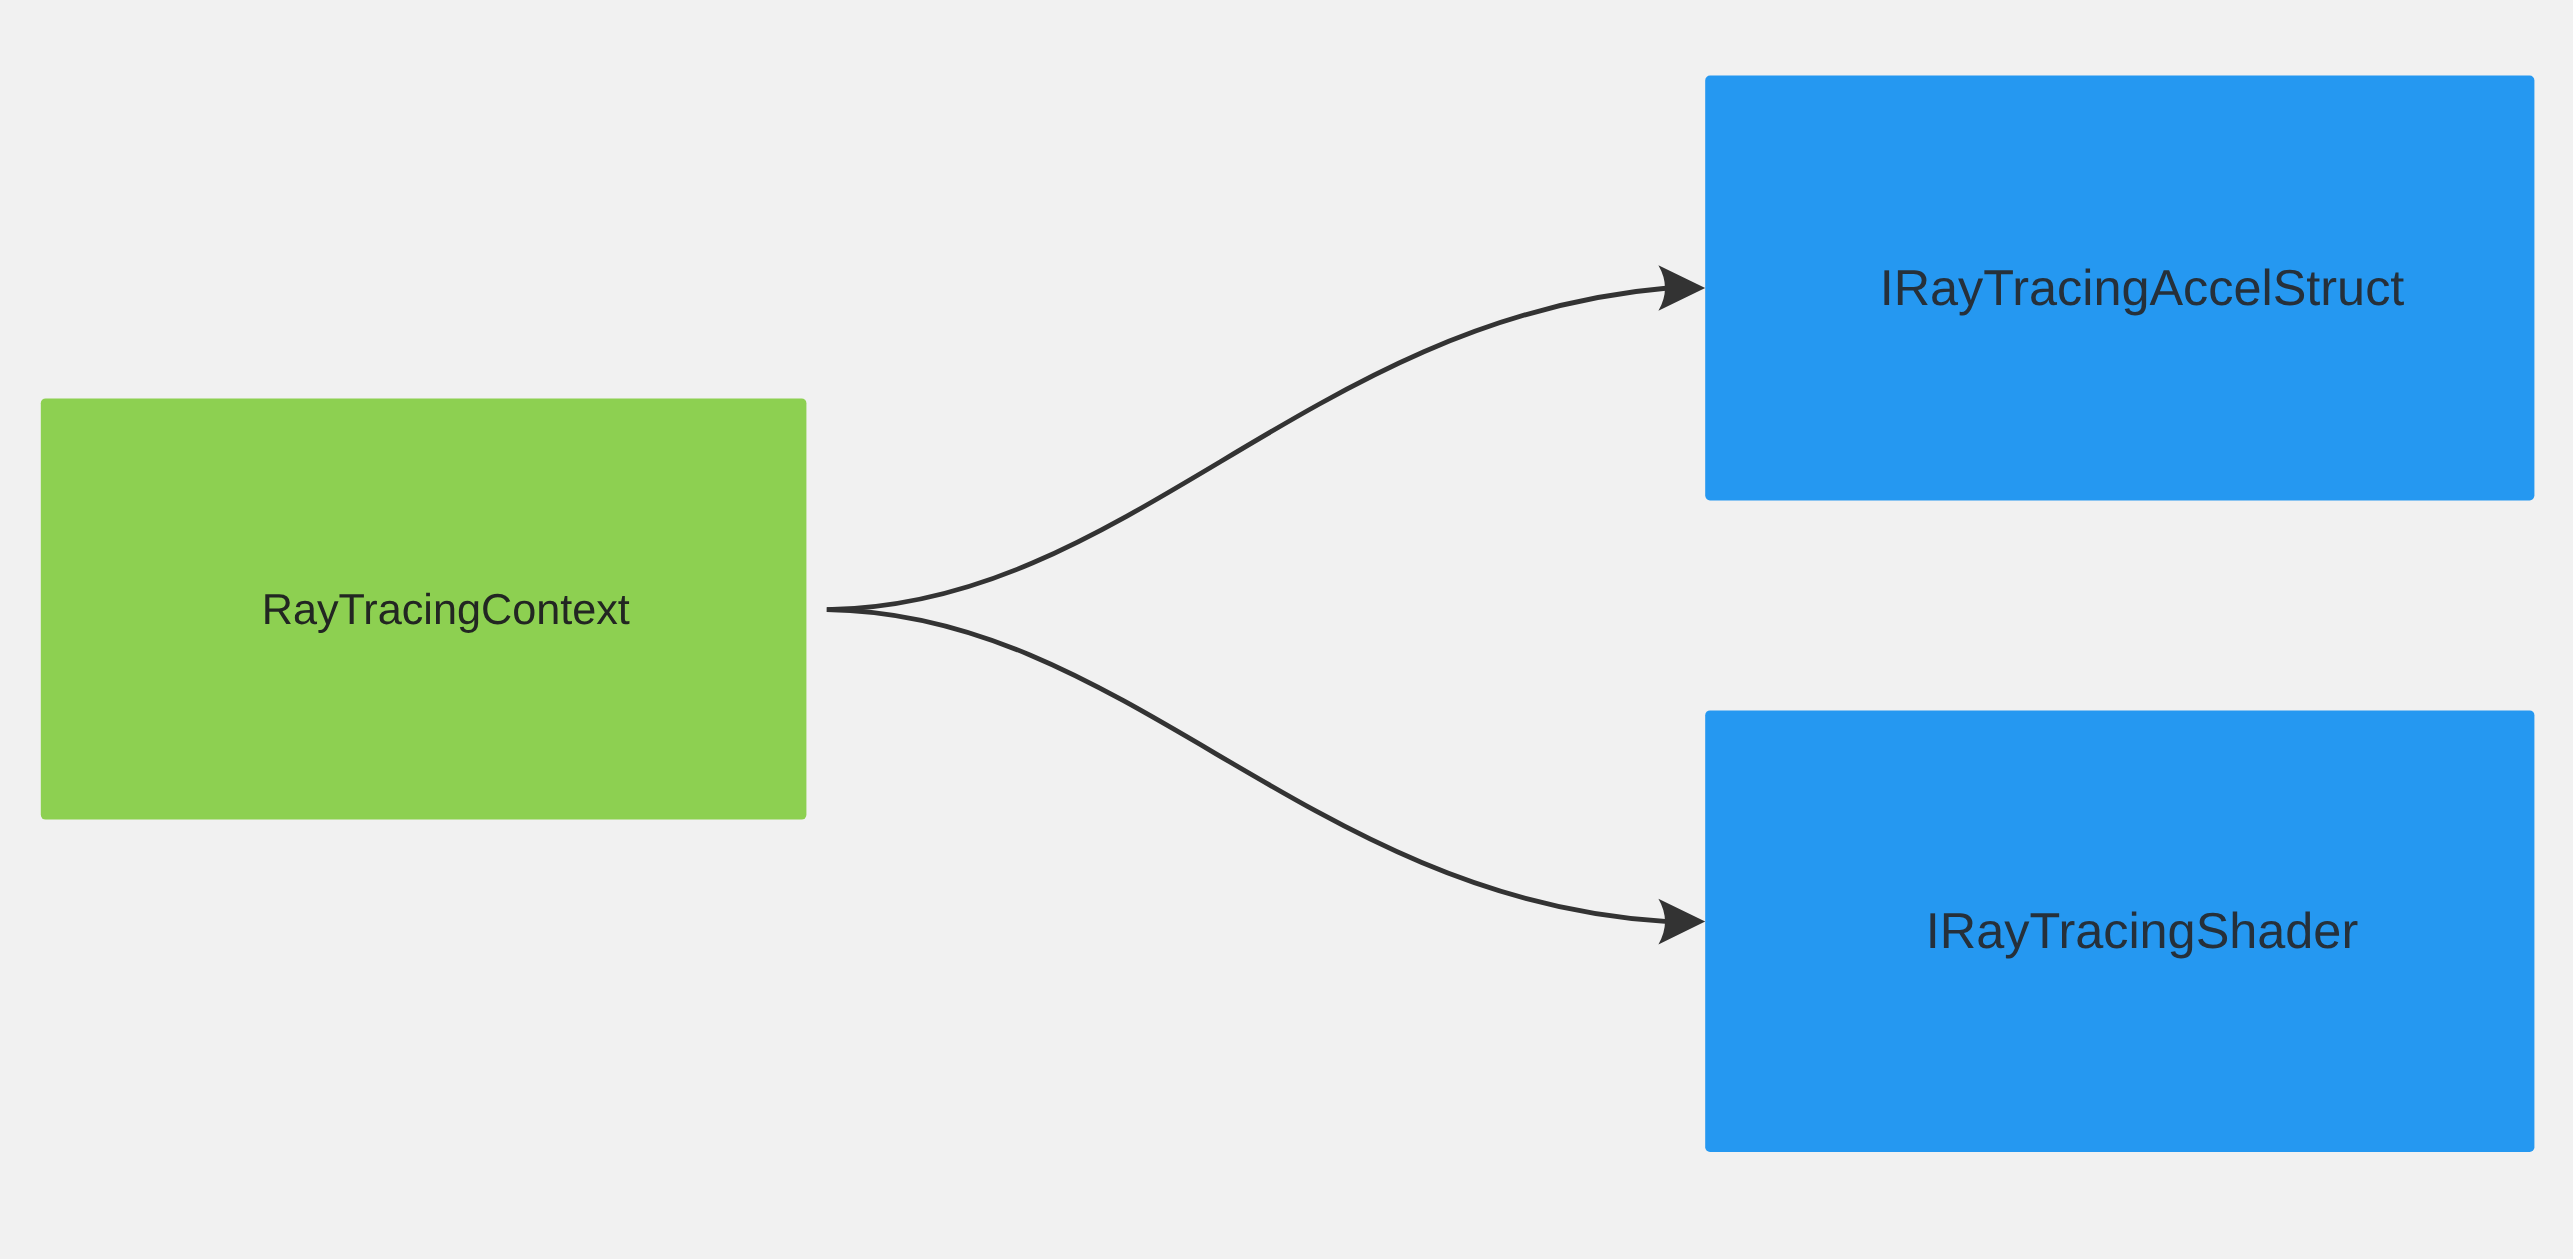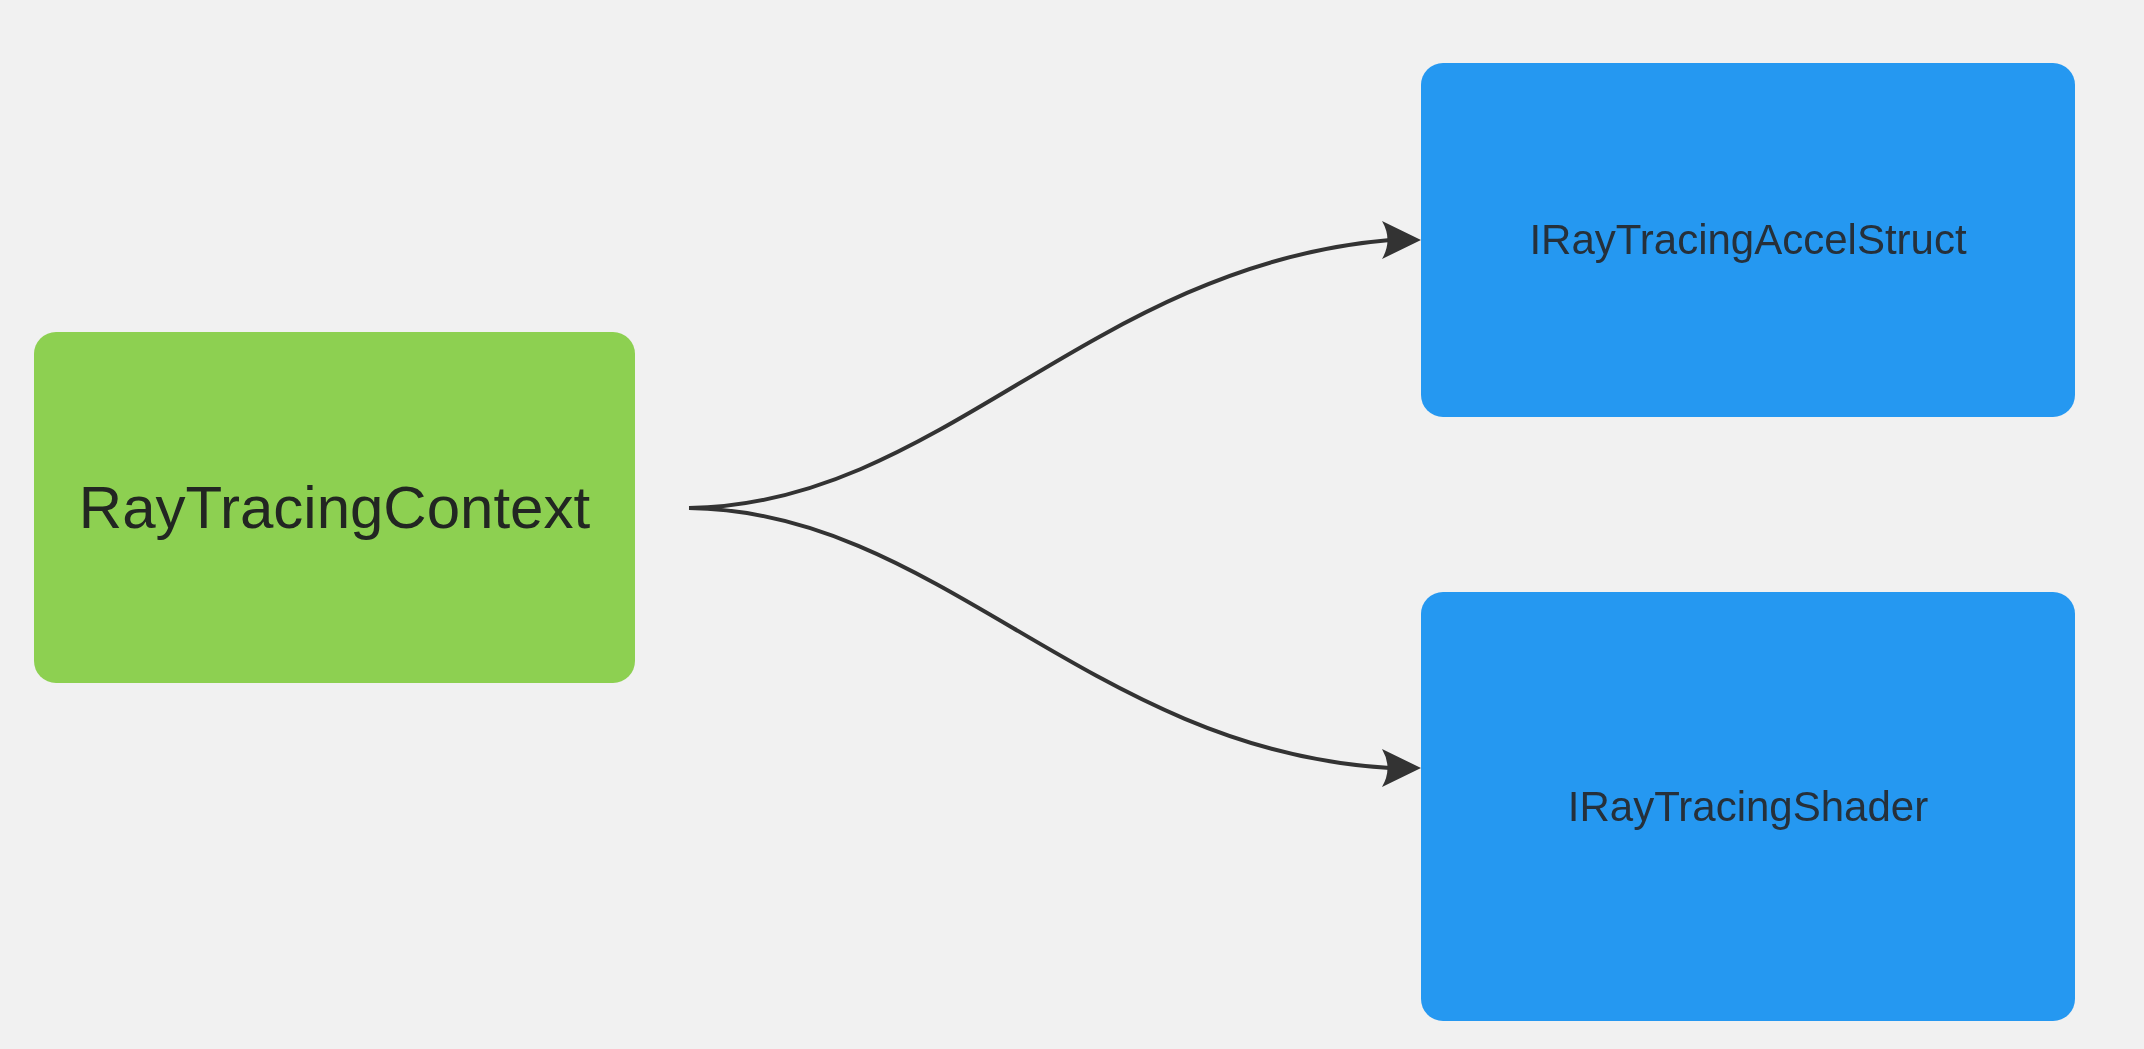--- a/index.html
+++ b/index.html
@@ -16,38 +16,39 @@
     background:var(--bg);
     font-family:"Liberation Sans", sans-serif;
     overflow:hidden;
     position:relative;
   }
   .diagram{position:absolute;inset:0;}
   .edge-layer{position:absolute;left:0;top:0;width:2144px;height:1049px;}
   .node{
     position:absolute;
     display:flex;align-items:center;justify-content:center;
-    border-radius:22px;
+    border-radius:4px;
     text-align:left;
+    padding-left:37px;
   }
   .node-label{white-space:nowrap;}
   .node-ctx{
     left:34px;top:332px;width:601px;height:351px;
     background:var(--green);
     color:var(--green-ink);
-    font-size:60px;
+    font-size:36px;
   }
   .node-accel{
     left:1421px;top:63px;width:654px;height:354px;
     background:var(--blue);
     color:var(--node-ink);
     font-size:42px;
   }
   .node-shader{
-    left:1421px;top:592px;width:654px;height:429px;
+    left:1421px;top:592px;width:654px;height:368px;
     background:var(--blue);
     color:var(--node-ink);
     font-size:42px;
   }
   .edge-label{
     position:absolute;
     left:960px;top:511px;
     transform:translate(-50%,-50%);
     font-size:50px;
     color:var(--ink);

